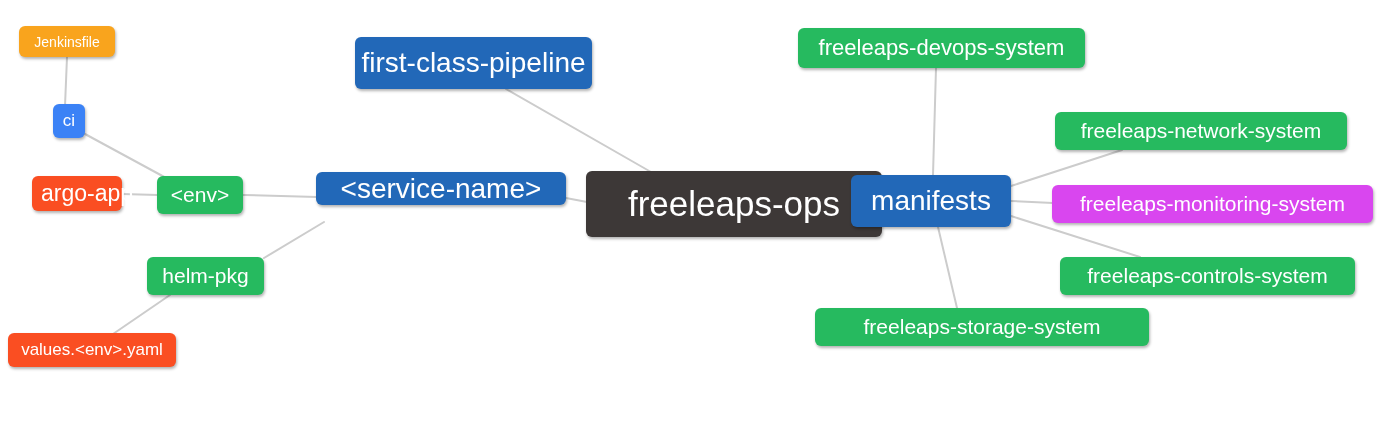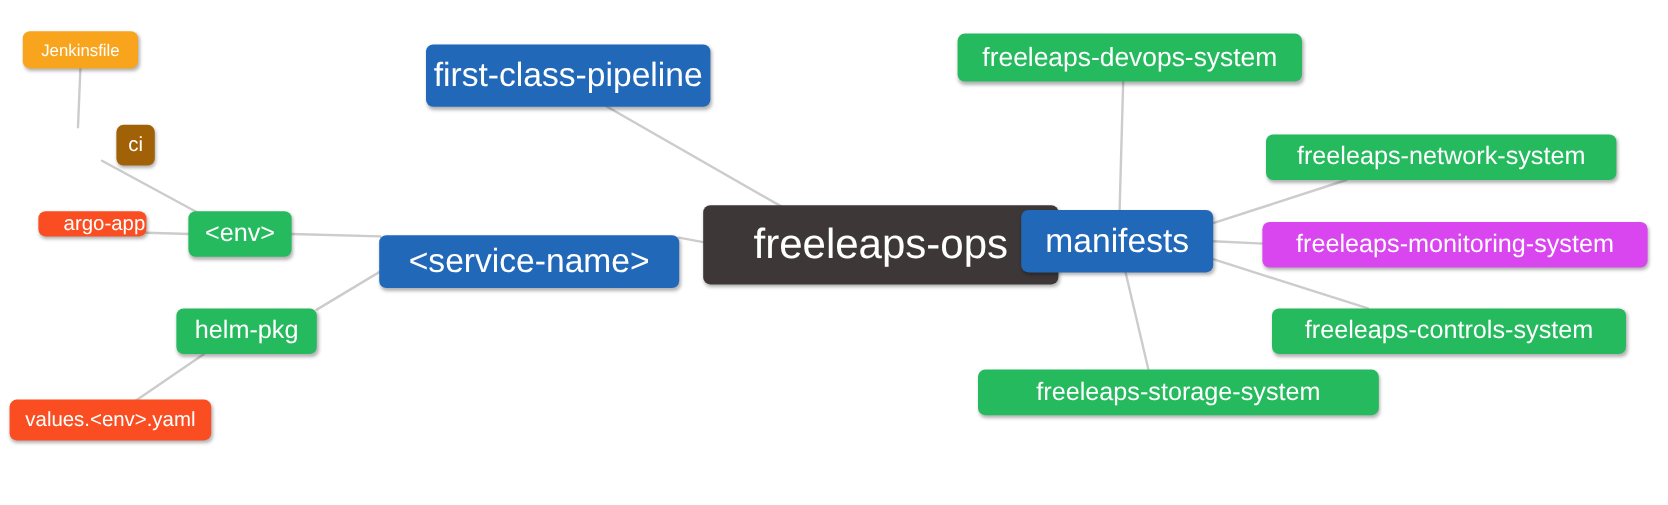--- a/index.html
+++ b/index.html
@@ -52,27 +52,27 @@
       <line x1="844" y1="202" x2="852" y2="201" stroke="#cccccc" stroke-width="2" stroke-linecap="round"></line>
       <line x1="936" y1="68" x2="933" y2="175" stroke="#cccccc" stroke-width="2" stroke-linecap="round"></line>
       <line x1="1011" y1="186" x2="1122" y2="150" stroke="#cccccc" stroke-width="2" stroke-linecap="round"></line>
       <line x1="1011" y1="201" x2="1053" y2="203" stroke="#cccccc" stroke-width="2" stroke-linecap="round"></line>
       <line x1="1011" y1="216" x2="1140" y2="257" stroke="#cccccc" stroke-width="2" stroke-linecap="round"></line>
       <line x1="938" y1="227" x2="957" y2="308" stroke="#cccccc" stroke-width="2" stroke-linecap="round"></line>
     </svg>
   <div id="node-layer">
       <div class="mm-node" style="left: 586px; top: 171px; width: 296px; height: 66px; font-size: 35px; background: rgb(61, 56, 55);">freeleaps-ops</div>
       <div class="mm-node" style="left: 315px; top: 37px; width: 237px; height: 52px; font-size: 28px; background: rgb(34, 104, 184); margin-left: 40px;">first-class-pipeline</div>
-      <div class="mm-node" style="left: 316px; top: 172px; width: 250px; height: 44px; font-size: 28px; background: rgb(34, 104, 184); margin-top: 24px;">&lt;service-name&gt;</div>
+      <div class="mm-node" style="left: 316px; top: 172px; width: 250px; height: 33px; font-size: 28px; background: rgb(34, 104, 184);">&lt;service-name&gt;</div>
       <div class="mm-node" style="left: 851px; top: 175px; width: 160px; height: 52px; font-size: 28px; background: rgb(34, 104, 184);">manifests</div>
       <div class="mm-node" style="left: 157px; top: 176px; width: 86px; height: 38px; font-size: 21px; background: rgb(38, 186, 95);">&lt;env&gt;</div>
       <div class="mm-node" style="left: 147px; top: 257px; width: 117px; height: 38px; font-size: 21px; background: rgb(38, 186, 95);">helm-pkg</div>
       <div class="mm-node" style="left: 798px; top: 28px; width: 287px; height: 40px; font-size: 22px; background: rgb(38, 186, 95); text-align: right;">freeleaps-devops-system</div>
       <div class="mm-node" style="left: 1055px; top: 112px; width: 292px; height: 38px; font-size: 21px; background: rgb(38, 186, 95);">freeleaps-network-system</div>
       <div class="mm-node" style="left: 1052px; top: 185px; width: 321px; height: 38px; font-size: 21px; background: #d946ef;">freeleaps-monitoring-system</div>
       <div class="mm-node" style="left: 1060px; top: 257px; width: 295px; height: 38px; font-size: 21px; background: rgb(38, 186, 95);">freeleaps-controls-system</div>
       <div class="mm-node" style="left: 815px; top: 308px; width: 334px; height: 38px; font-size: 21px; background: rgb(38, 186, 95);">freeleaps-storage-system</div>
       <div class="mm-node" style="left: 19px; top: 26px; width: 96px; height: 31px; font-size: 14px; background: rgb(249, 164, 29);">Jenkinsfile</div>
-      <div class="mm-node" style="left: 53px; top: 104px; width: 32px; height: 34px; font-size: 17px; background: #a16207; margin-left: 44px;">ci</div>
-      <div class="mm-node" style="left: 32px; top: 176px; width: 90px; height: 21px; font-size: 17px; background: rgb(250, 78, 34); padding-left: 20px;">argo-app</div>
+      <div class="mm-node" style="left: 53px; top: 104px; width: 32px; height: 34px; font-size: 17px; background: #3b82f6;">ci</div>
+      <div class="mm-node" style="left: 32px; top: 176px; width: 90px; height: 35px; font-size: 23px; background: rgb(250, 78, 34); padding-left: 20px;">argo-app</div>
       <div class="mm-node" style="left: 8px; top: 333px; width: 168px; height: 34px; font-size: 17px; background: rgb(250, 78, 34);">values.&lt;env&gt;.yaml</div>
     </div>
 </div>
 
 </body></html>

